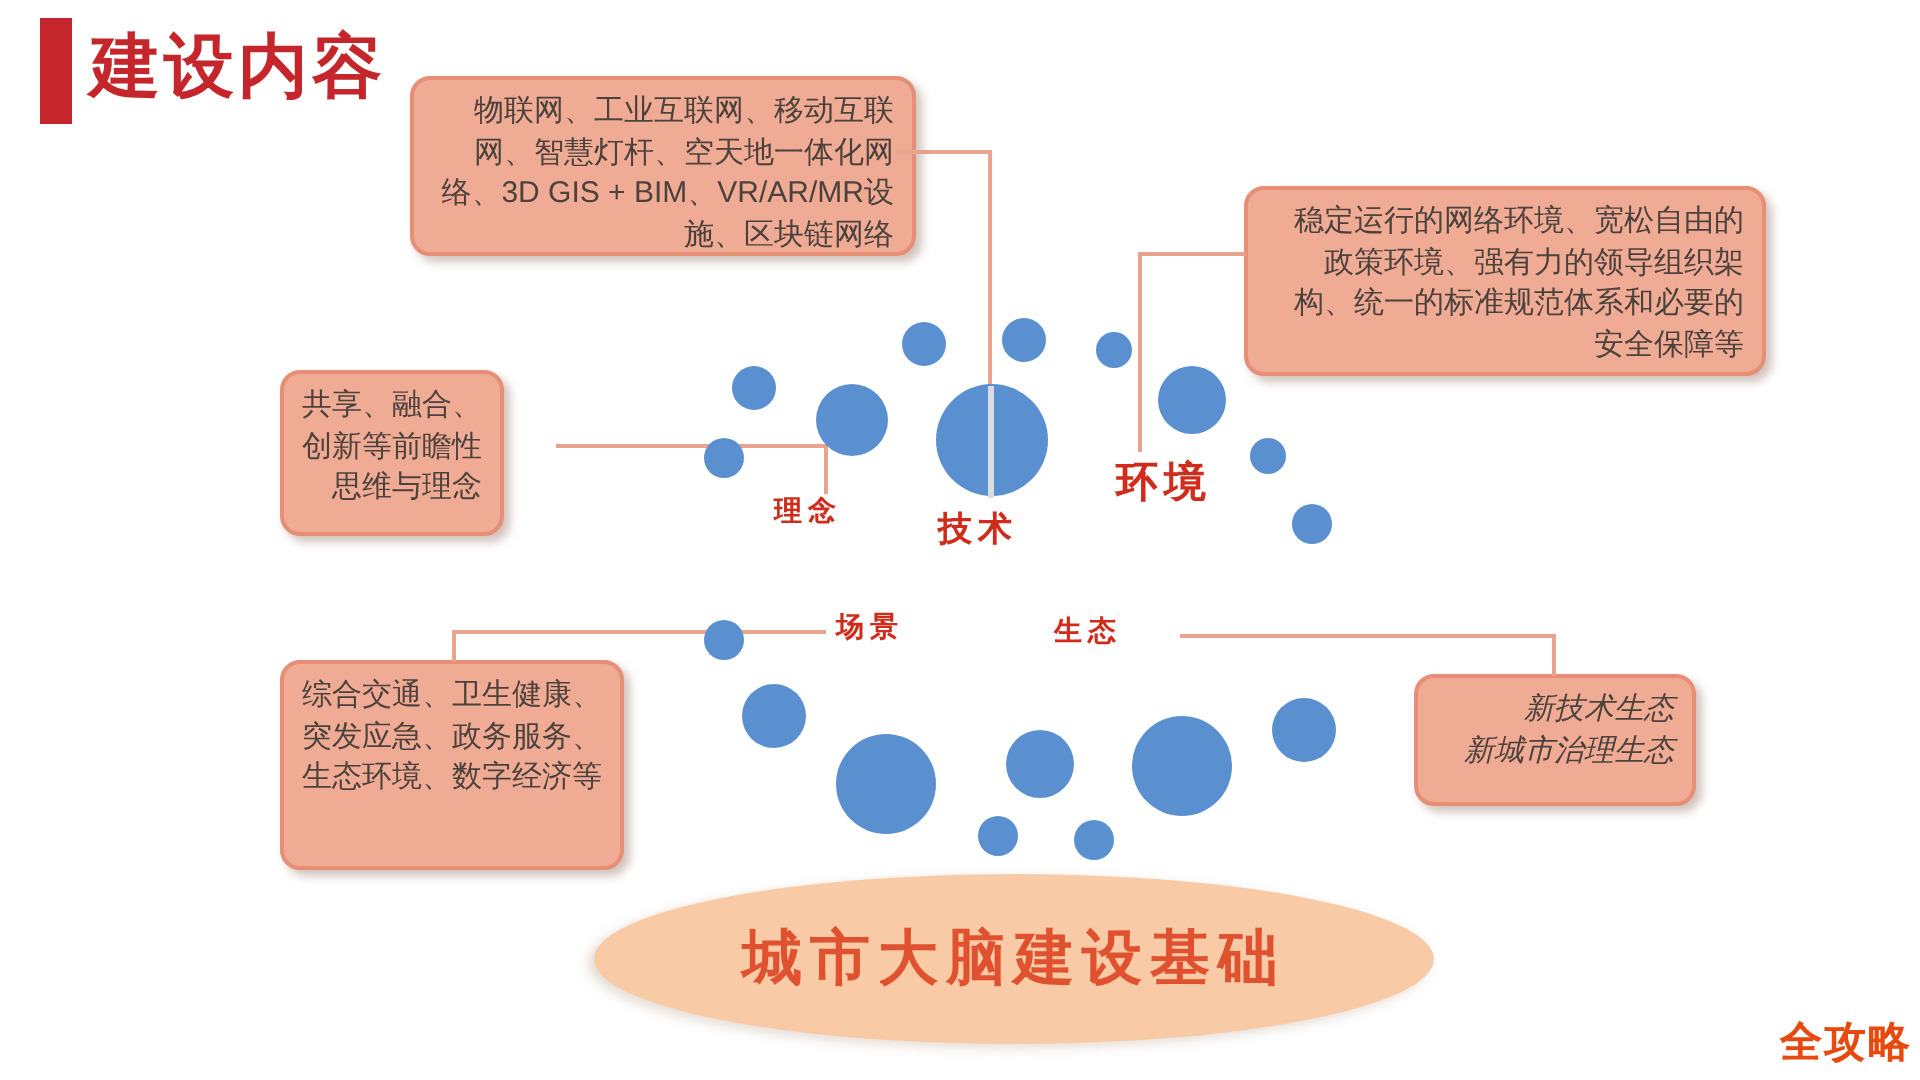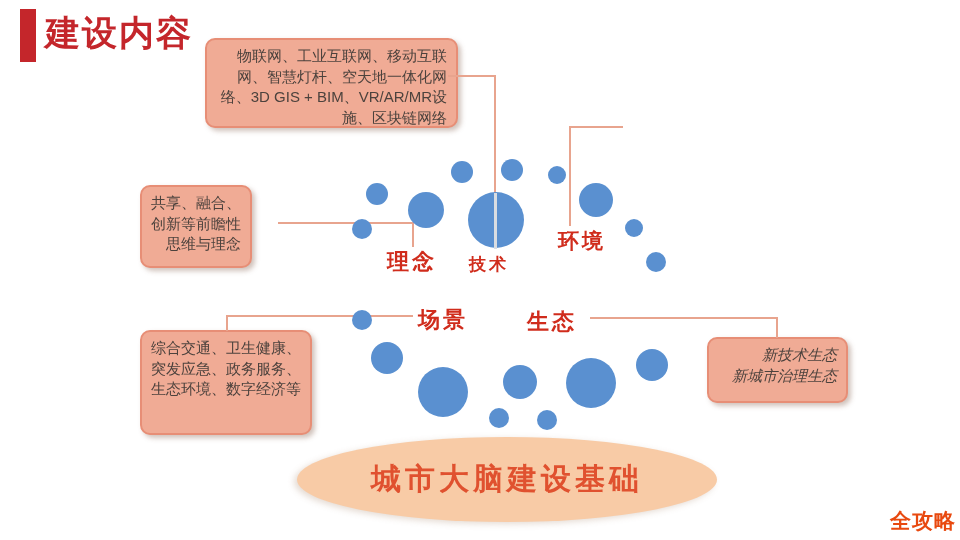--- a/index.html
+++ b/index.html
@@ -20,21 +20,21 @@
     box-shadow:3px 3px 5px rgba(120,80,60,.35);
   }
   .box-tech{left:205px;top:38px;width:253px;height:90px;}
   .box-env{left:622px;top:93px;width:261px;height:95px;}
   .box-idea{left:140px;top:185px;width:112px;height:83px;}
   .box-scene{left:140px;top:330px;width:172px;height:105px;}
   .box-eco{left:707px;top:337px;width:141px;height:66px;white-space:pre-line;font-style:italic;}
   .line{position:absolute;background:var(--line_salmon,#E8A48E);z-index:1;}
   .line-light{position:absolute;background:#D9DDE2;z-index:4;}
   .bubble{position:absolute;border-radius:50%;background:var(--bubble_blue,#5A90D0);z-index:2;}
-  .cat-label{position:absolute;font-size:22px;font-weight:bold;color:var(--label_red,#D02C1C);letter-spacing:3px;z-index:5;}
+  .cat-label{position:absolute;font-size:14px;font-weight:bold;color:var(--label_red,#D02C1C);letter-spacing:3px;z-index:5;}
   .lbl-idea{left:387px;top:247px;}
   .lbl-tech{left:469px;top:253px;font-size:17px;}
   .lbl-env{left:546px;top:227px;font-size:21px;margin-left:12px;}
   .lbl-scene{left:418px;top:305px;}
   .lbl-eco{left:527px;top:307px;}
   .foundation{
     position:absolute;left:297px;top:437px;width:420px;height:85px;
     background:var(--ellipse_fill,#F8CBA6);border-radius:50%;
     display:flex;align-items:center;justify-content:center;
     font-size:30px;font-weight:bold;color:var(--ellipse_text,#E0512F);letter-spacing:4px;
@@ -86,20 +86,21 @@
       <div class="bubble" style="left: 371px; top: 342px; height: 32px; width: 32px;"></div>
       <div class="bubble" style="left: 418px; top: 367px; height: 50px; width: 50px;"></div>
       <div class="bubble" style="left: 489px; top: 408px; height: 20px; width: 20px;"></div>
       <div class="bubble" style="left: 503px; top: 365px; height: 34px; width: 34px;"></div>
       <div class="bubble" style="left: 537px; top: 410px; height: 20px; width: 20px;"></div>
       <div class="bubble" style="left: 566px; top: 358px; height: 50px; width: 50px;"></div>
       <div class="bubble" style="left: 636px; top: 349px; height: 32px; width: 32px;"></div>
     </div>
 
   <div class="note-box box-tech">物联网、工业互联网、移动互联网、智慧灯杆、空天地一体化网络、3D GIS + BIM、VR/AR/MR设施、区块链网络</div>
+  <div class="note-box box-env">稳定运行的网络环境、宽松自由的政策环境、强有力的领导组织架构、统一的标准规范体系和必要的安全保障等</div>
   <div class="note-box box-idea">共享、融合、创新等前瞻性思维与理念</div>
   <div class="note-box box-scene">综合交通、卫生健康、突发应急、政务服务、生态环境、数字经济等</div>
   <div class="note-box box-eco">新技术生态
 新城市治理生态</div>
 
   <div class="cat-label lbl-idea">理念</div>
   <div class="cat-label lbl-tech">技术</div>
   <div class="cat-label lbl-env">环境</div>
   <div class="cat-label lbl-scene">场景</div>
   <div class="cat-label lbl-eco">生态</div>

